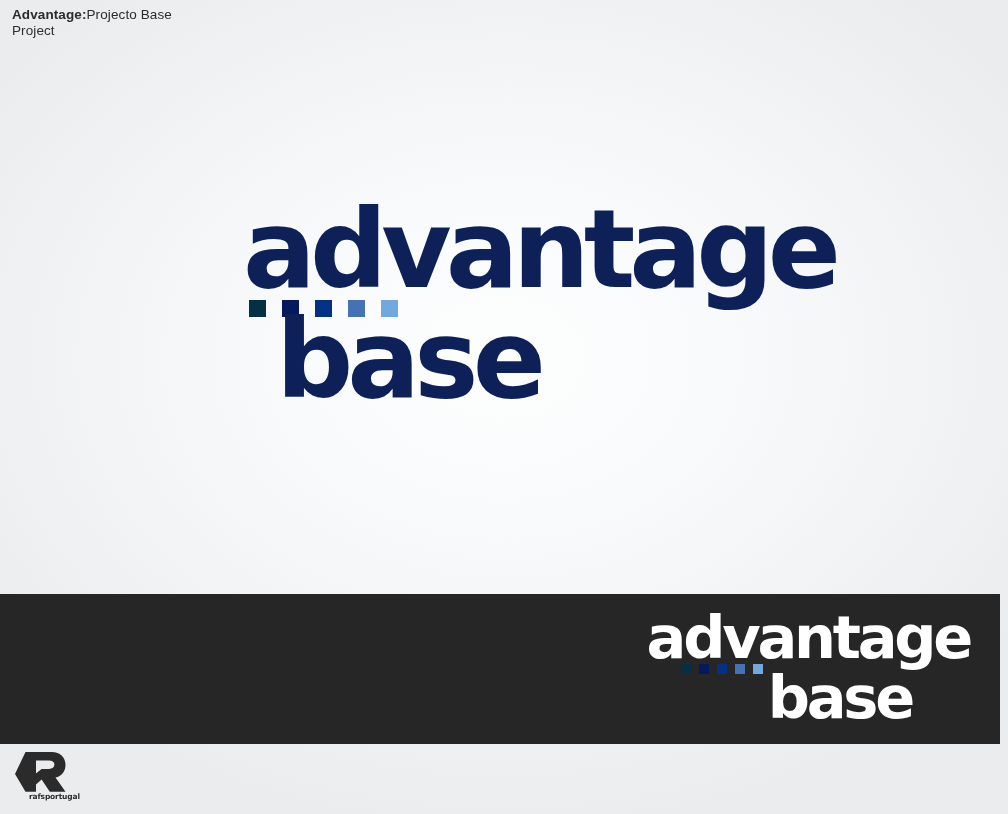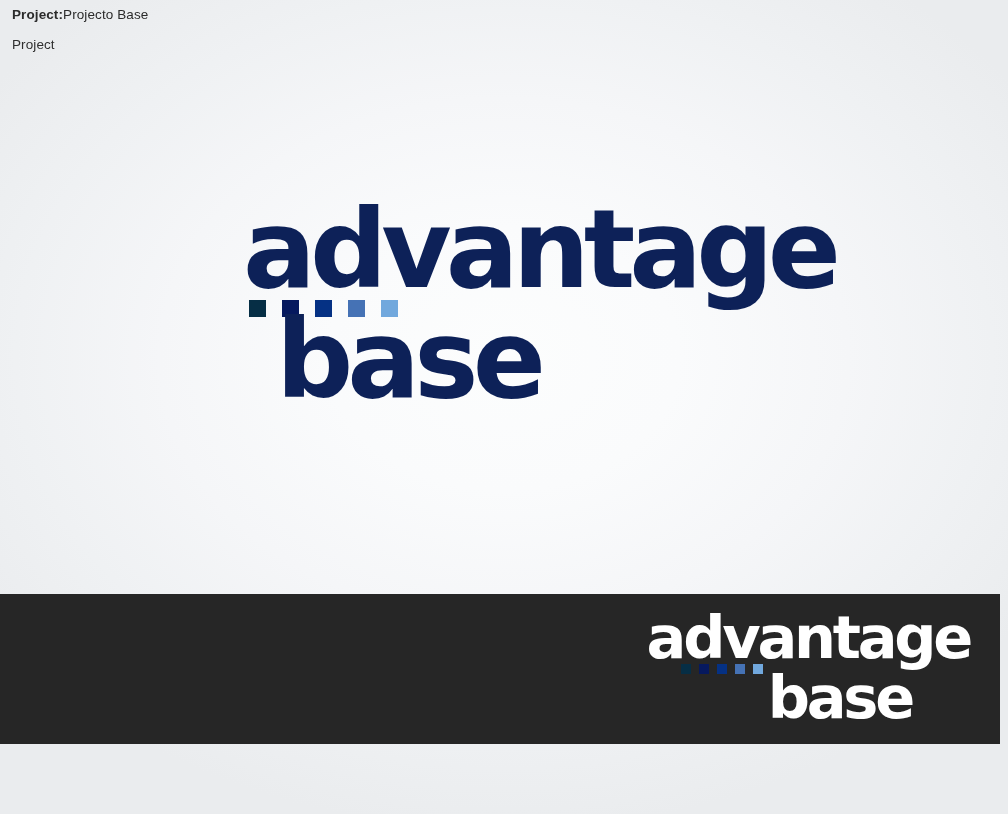--- a/index.html
+++ b/index.html
@@ -45,21 +45,21 @@
     font-weight: 700;
   }
   #header-caption .val {
     font-weight: 400;
   }
   #header-caption .sub {
     display: block;
     font-weight: 400;
     font-size: 13.5px;
     color: #2f2f2f;
-    margin-top: 15px;
+    margin-top: 1px;
   }
 
   
   #logo-main {
     position: absolute;
     left: 243px;
     top: 196px;
     width: 540px;
     height: 210px;
   }
@@ -166,21 +166,21 @@
     color: #2b2b2b;
     white-space: nowrap;
   }
 </style>
 </head>
 <body>
 
 <div id="page">
 
   <div id="header-caption">
-    <span class="lbl">Project:</span><span class="val">Projecto Base</span>
+    <span class="lbl">Advantage:</span><span class="val">Projecto Base</span>
     <span class="sub">Project</span>
   </div>
 
   <div id="logo-main">
     <div class="wordmark word-top" style="color: rgb(13, 33, 88);">advantage</div>
     <div class="square-row">
       <span class="sq" style="background: rgb(6, 46, 69);"></span>
       <span class="sq" style="background: rgb(6, 25, 94);"></span>
       <span class="sq" style="background: rgb(5, 49, 132);"></span>
       <span class="sq" style="background: rgb(69, 114, 181);"></span>
@@ -196,14 +196,20 @@
         <span class="sq" style="background: rgb(6, 46, 69);"></span>
         <span class="sq" style="background: rgb(6, 25, 94);"></span>
         <span class="sq" style="background: rgb(5, 49, 132);"></span>
         <span class="sq" style="background: rgb(69, 114, 181);"></span>
         <span class="sq" style="background: rgb(113, 168, 221);"></span>
       </div>
       <div class="wordmark word-bottom" style="color: rgb(255, 255, 255);">base</div>
     </div>
   </div>
 
+  <div id="agency-mark">
+    <svg class="mark-glyph" viewBox="0 0 56 44">
+      <path d="M13.5 2.0 L40.0 2.0 C48.5 2.0 53.5 7.5 53.5 15.0 C53.5 21.5 49.5 26.2 43.5 27.6 L53.5 41.8 L37.8 41.8 L29.6 29.6 L22.0 36.2 L22.0 25.0 L29.6 19.0 L37.0 19.0 C40.4 19.0 42.4 17.4 42.4 14.6 C42.4 11.9 40.4 10.4 37.0 10.4 L24.0 10.4 L24.0 41.8 L13.5 41.8 L3.0 24.0 Z" fill="#2b2b2b"></path>
+    </svg>
+    <span class="mark-text">rafsportugal</span>
+  </div>
 
 </div>
 
 </body></html>

